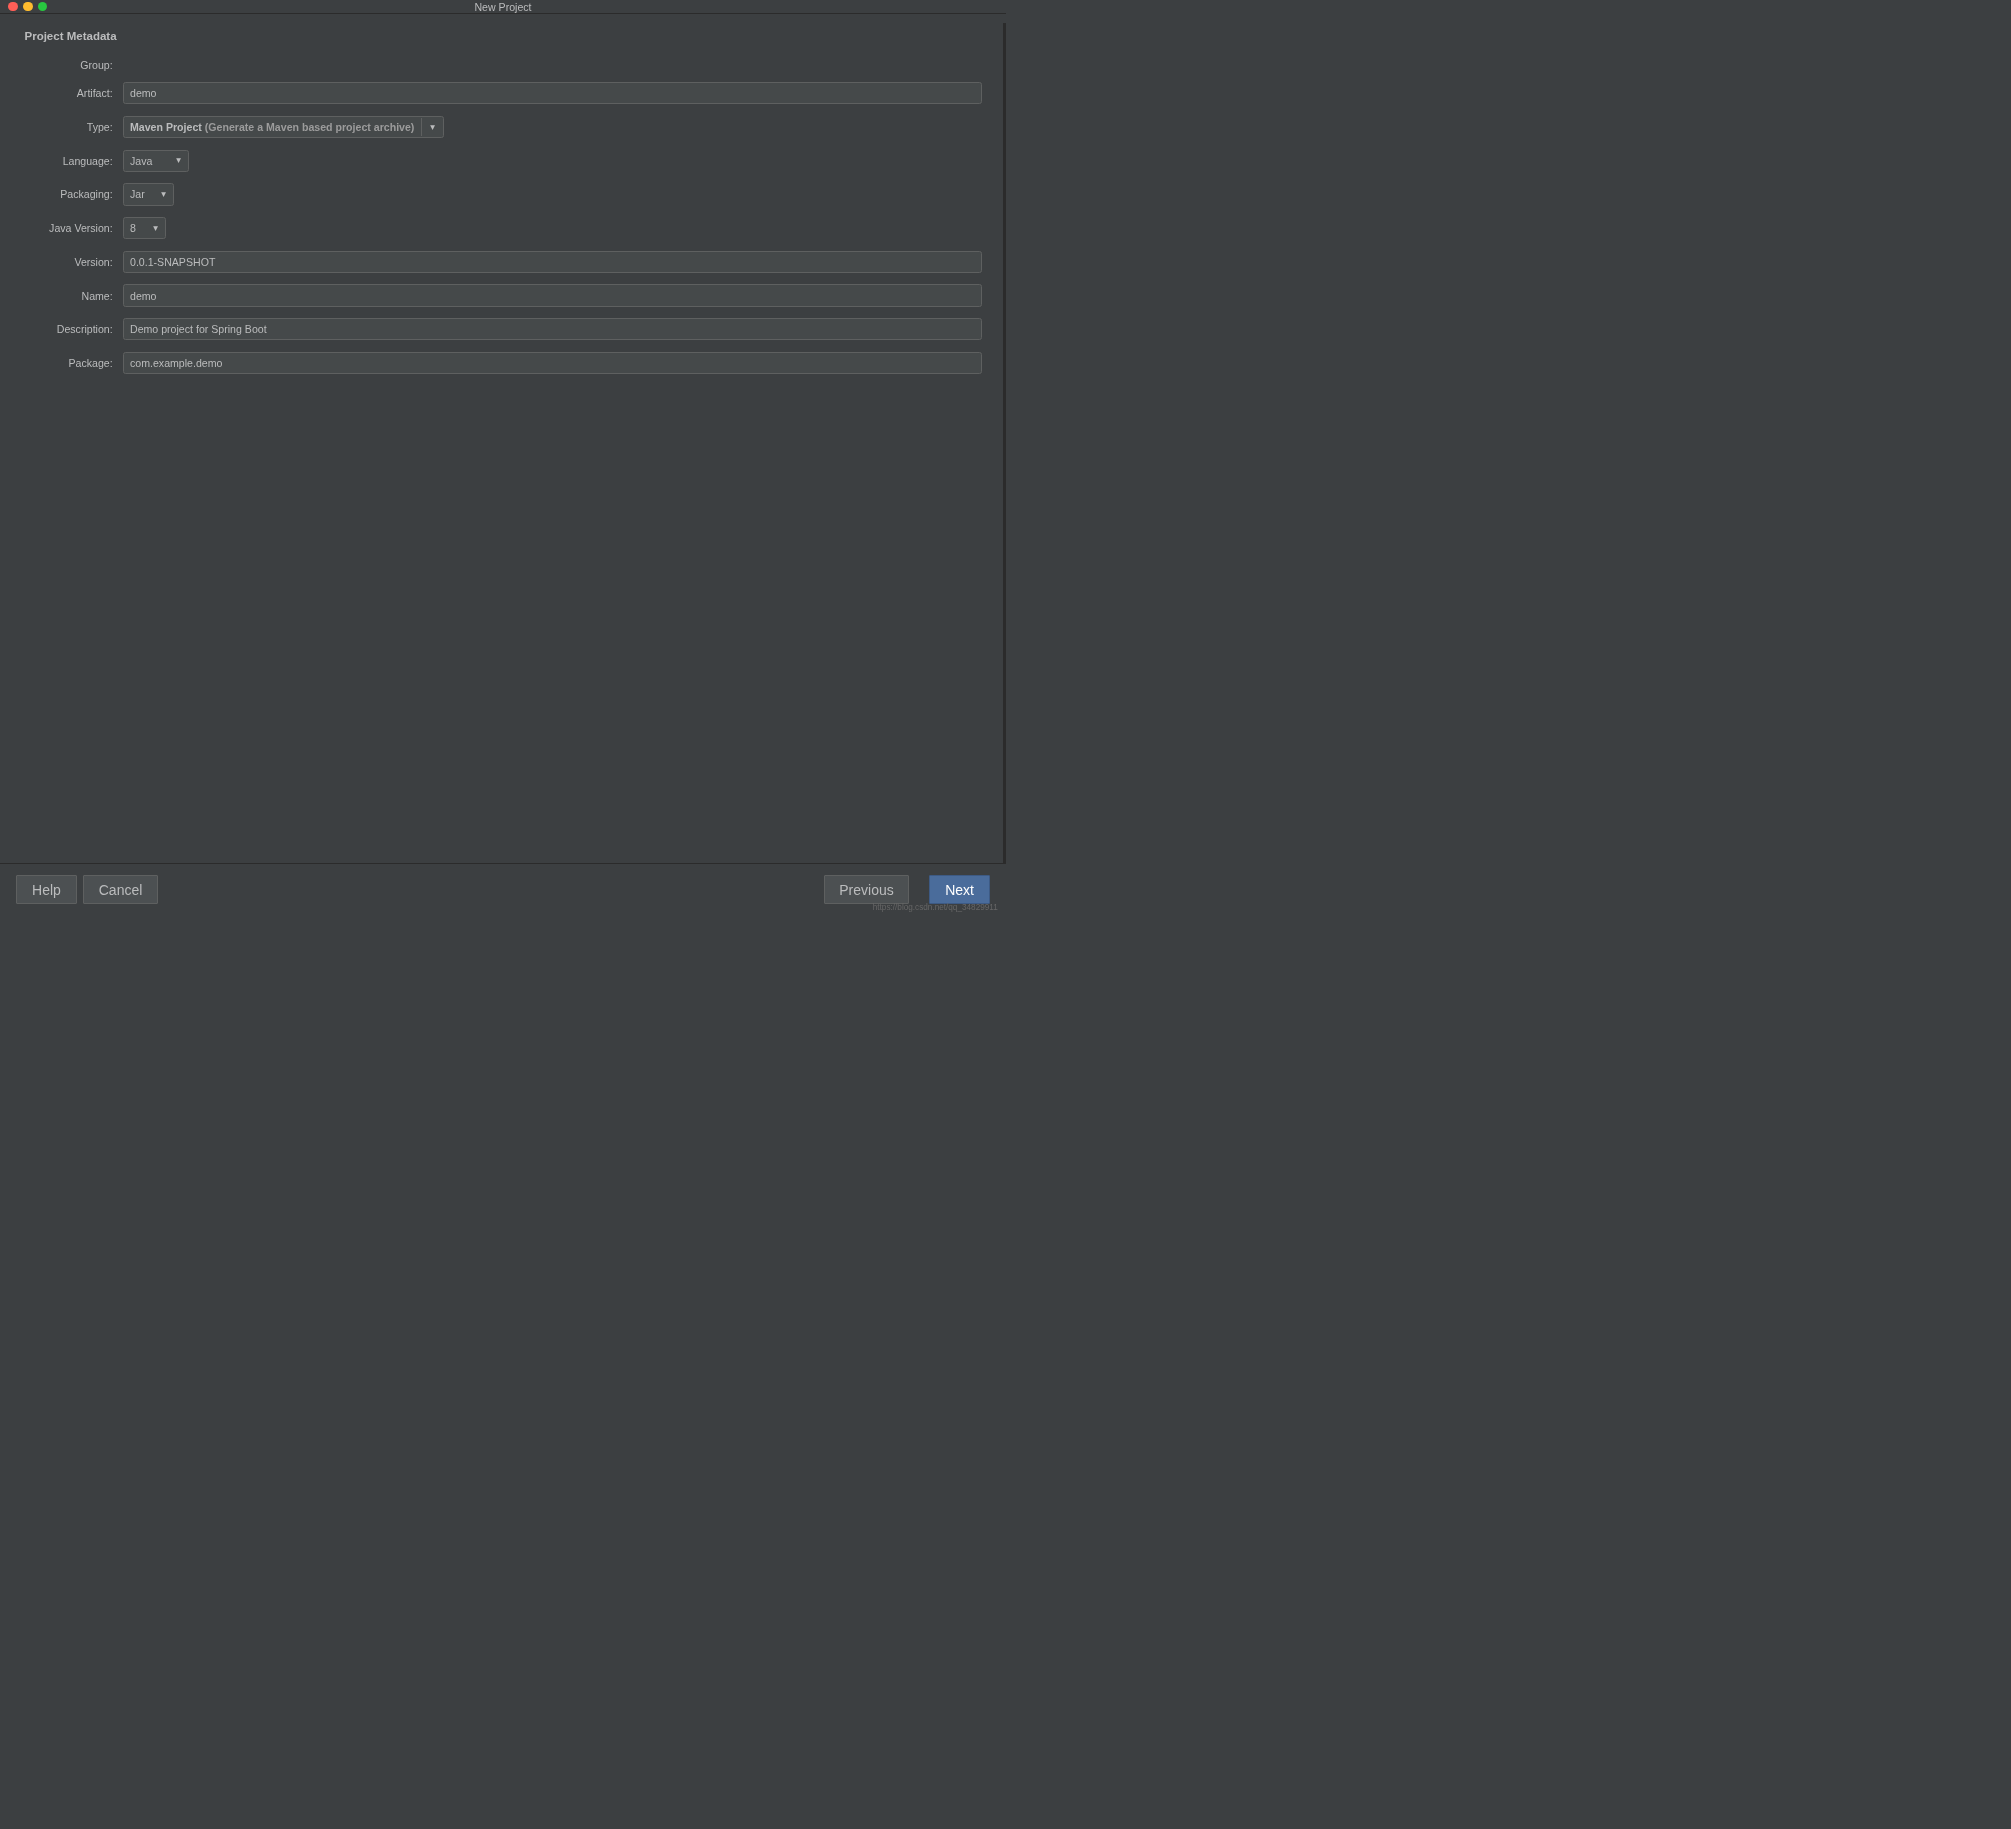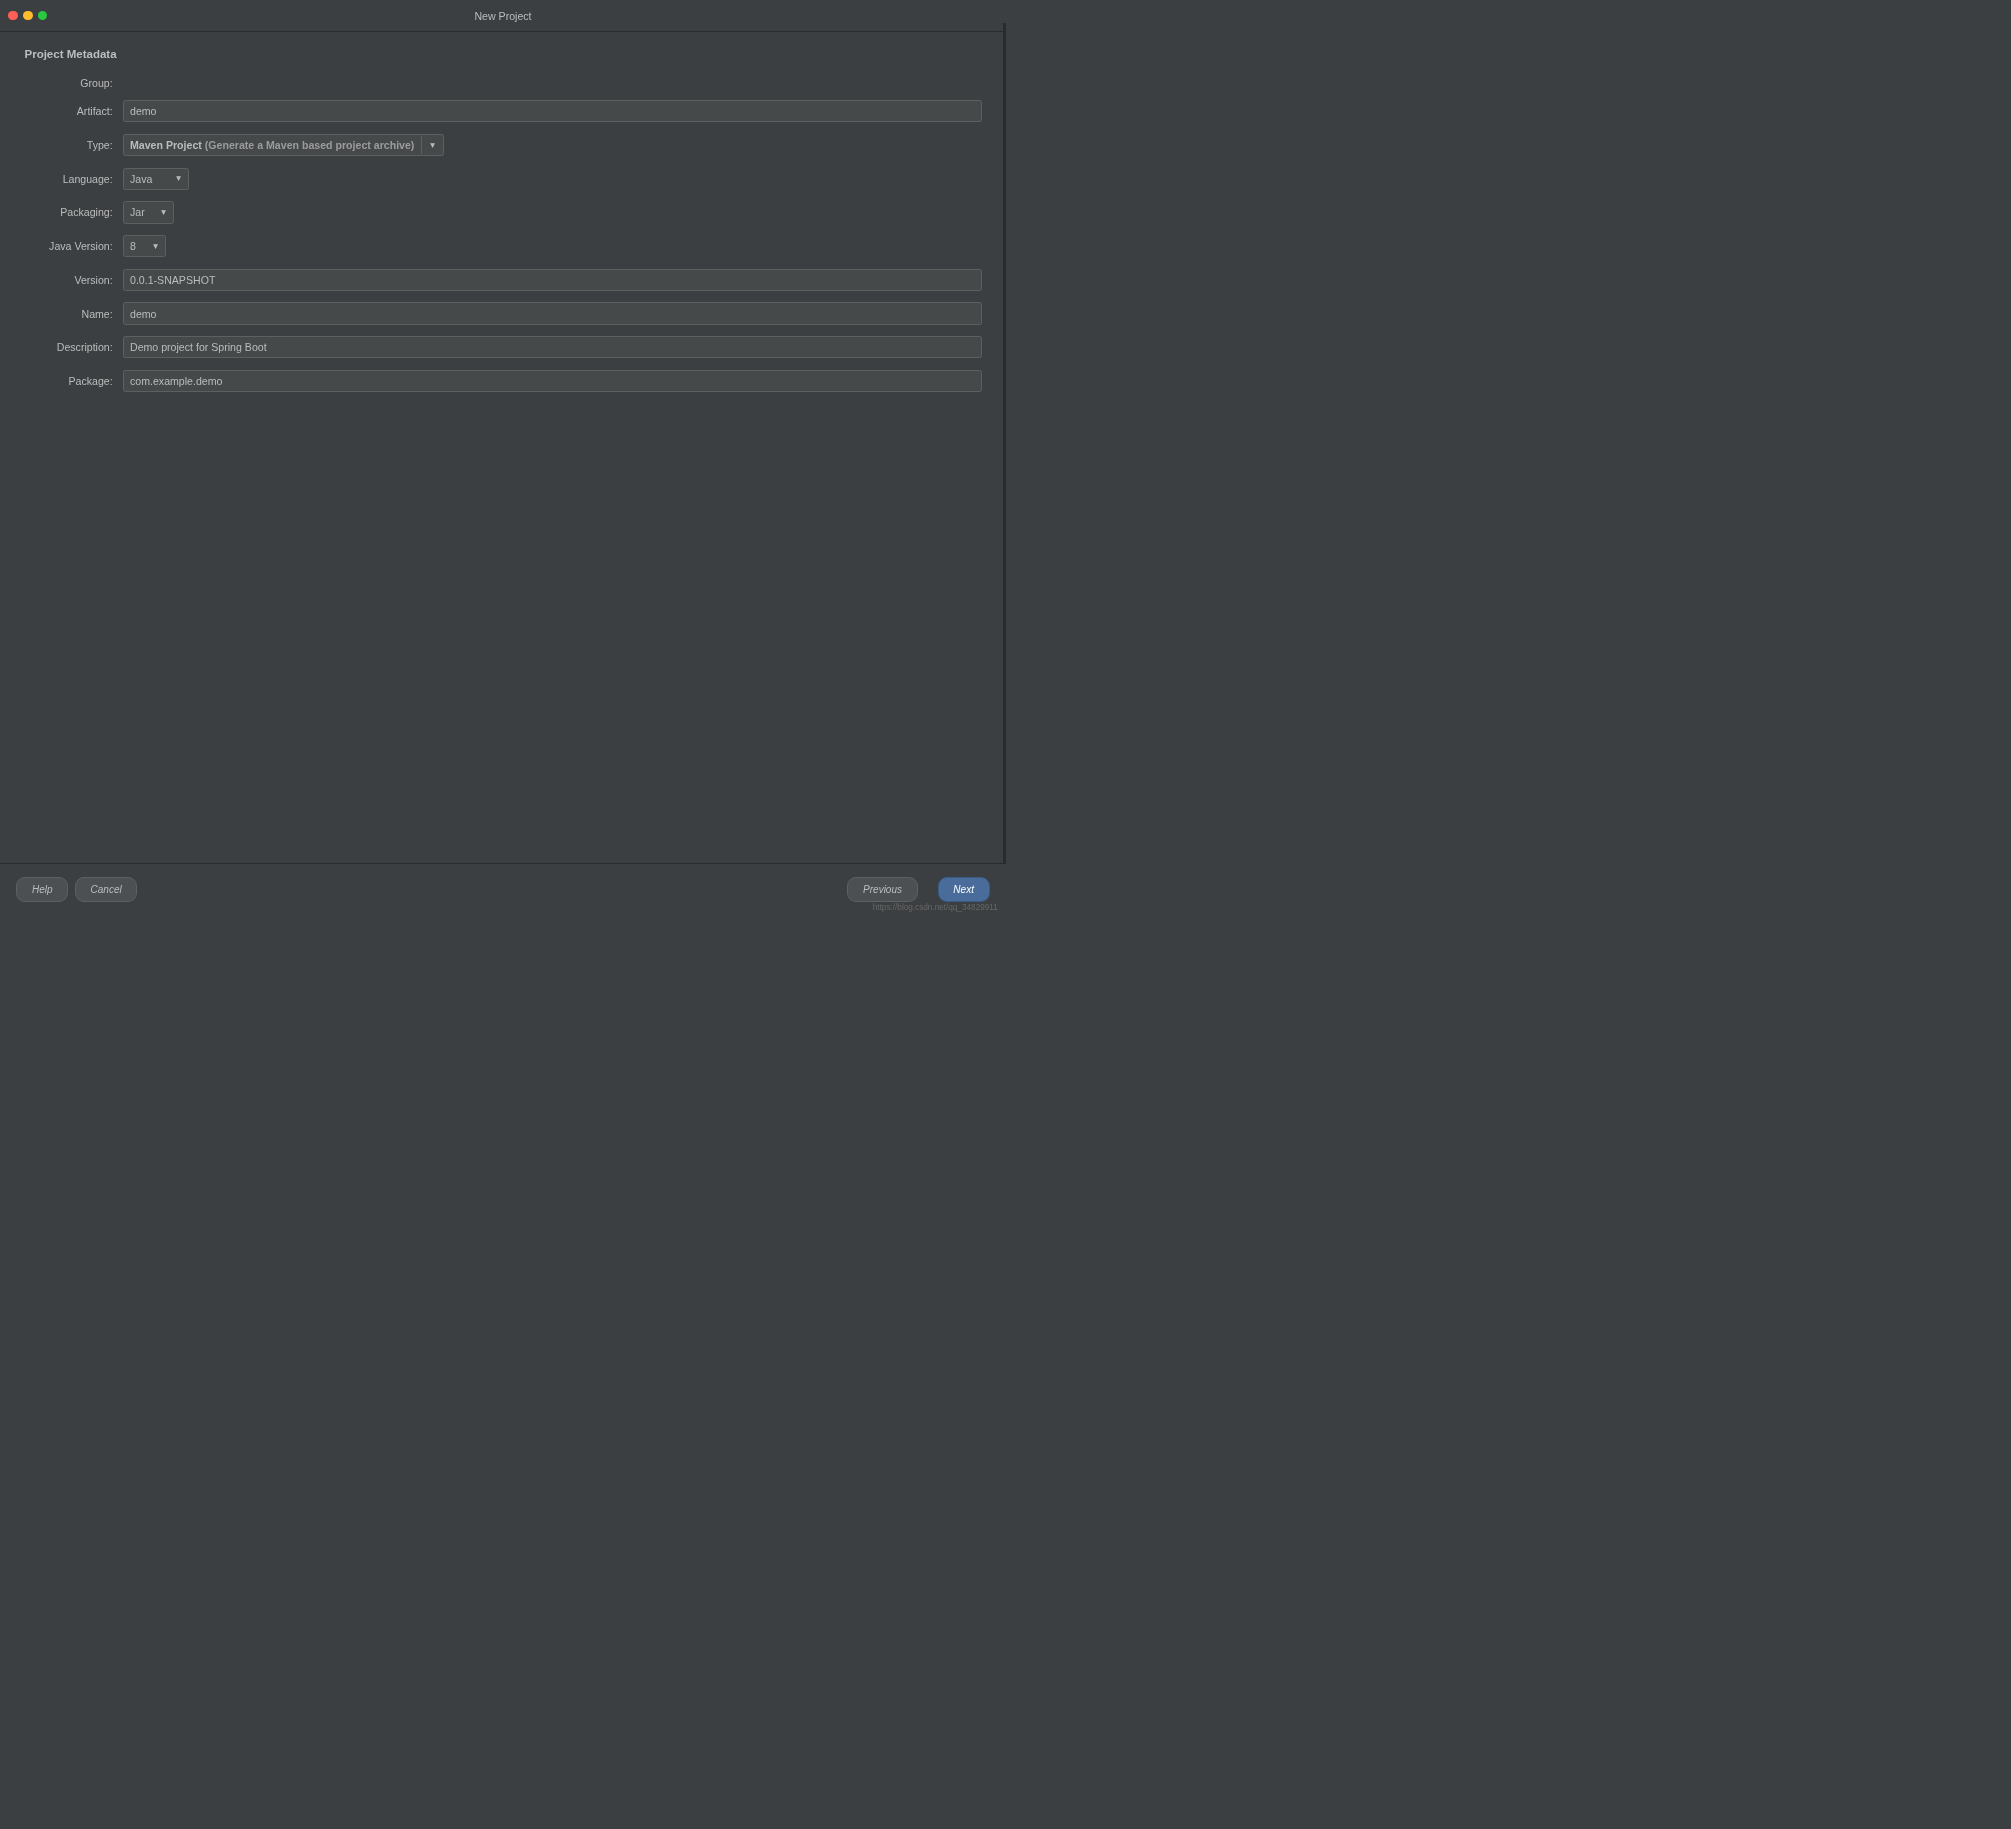--- a/index.html
+++ b/index.html
@@ -14,21 +14,21 @@
       font-size: 10.6px;
       color: #bbbcbd;
       width: 1006px;
       height: 915px;
       overflow: hidden;
       position: relative;
     }
 
     .title-bar {
       background: #3c3f41;
-      height: 32px;
+      height: 14px;
       display: flex;
       align-items: center;
       justify-content: center;
       position: relative;
       border-bottom: 0.8px solid #2b2b2b;
     }
 
     .title-bar-buttons {
       position: absolute;
       left: 8.2px;
@@ -176,27 +176,26 @@
     }
 
     .bottom-right {
       display: flex;
       gap: 20px;
       align-items: center;
     }
 
     .btn {
       padding: 5.7px 14.7px;
-      border-radius: 9px;
-      font-size: 10px;
+      border-radius: 1px;
+      font-size: 14px;
       cursor: pointer;
       border: 0.8px solid #5e6060;
       background: #4c5052;
       color: #bbbcbd;
-      font-style: italic;
     }
 
     .btn-primary {
       background: #4a6c9b;
       border-color: #3d5a84;
       color: #ffffff;
     }
 
     .watermark {
       position: absolute;

